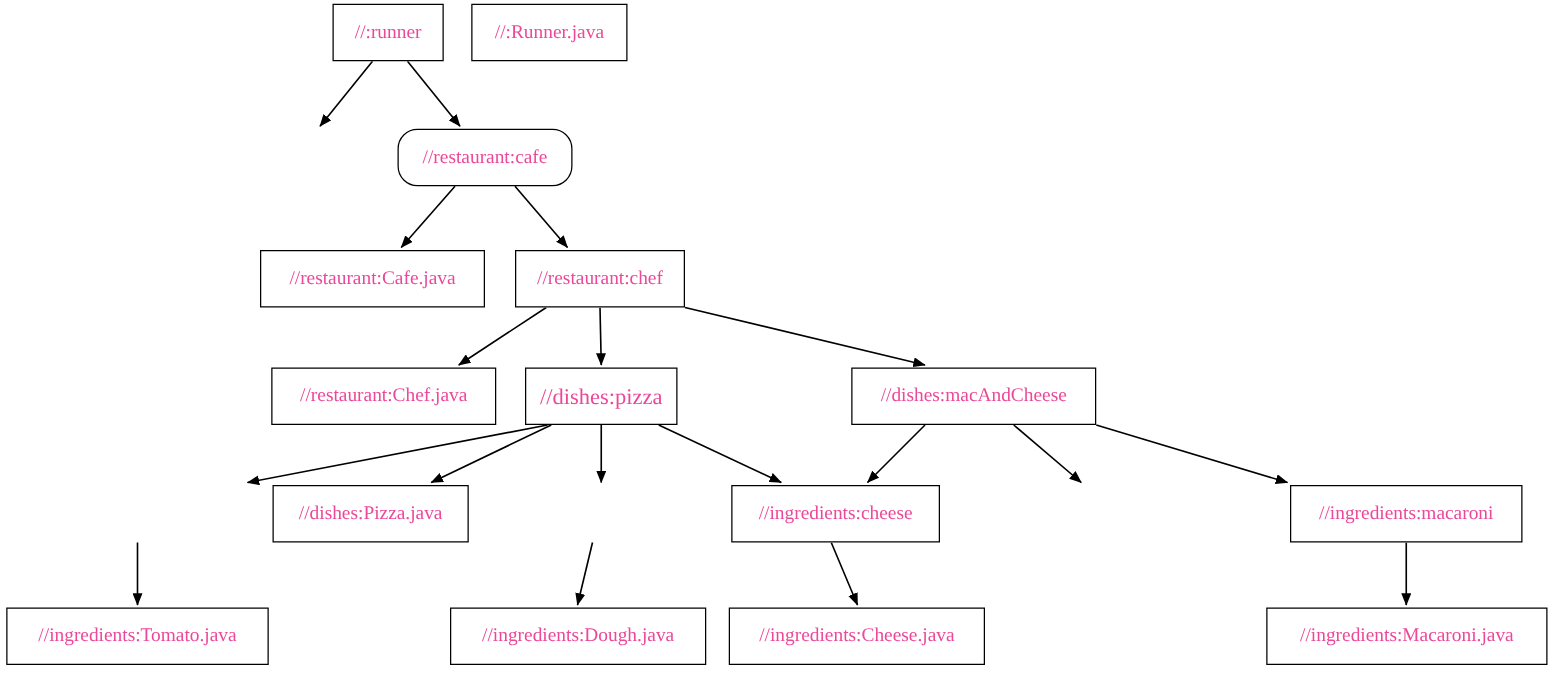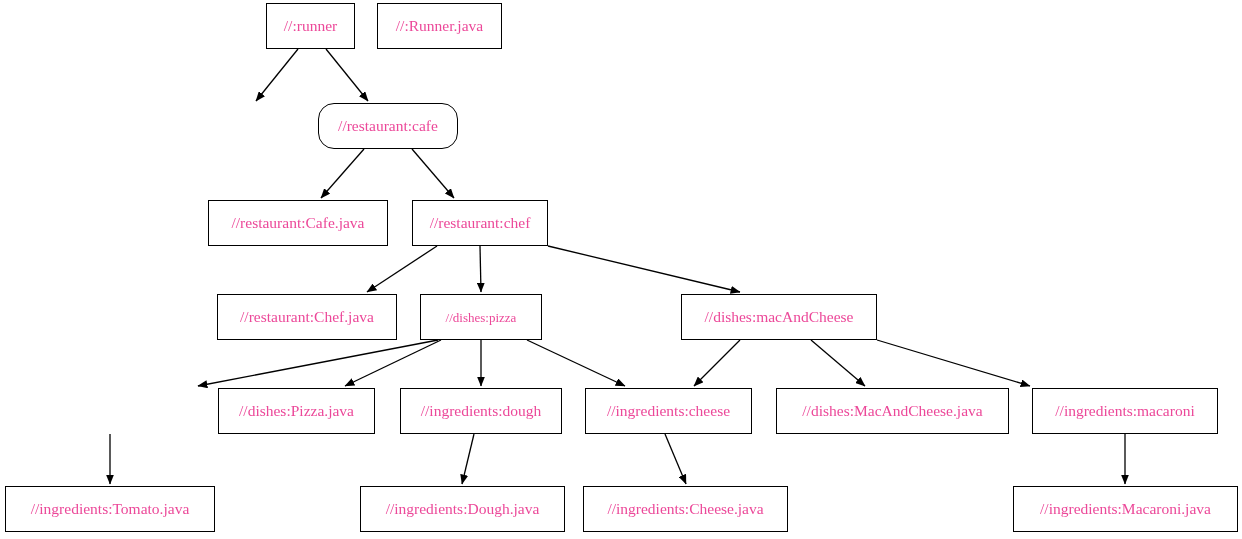--- a/index.html
+++ b/index.html
@@ -95,36 +95,30 @@
       <div class="gv-node" style="left: 208px; top: 200px; width: 180px; height: 46px; border-color: rgb(0, 0, 0); background: rgb(255, 255, 255);">
         <span class="gv-node-label" style="font-size: 15.5px;">//restaurant:Cafe.java</span>
       </div>
       <div class="gv-node" style="left: 412px; top: 200px; width: 136px; height: 46px; border-color: rgb(0, 0, 0); background: rgb(255, 255, 255);">
         <span class="gv-node-label" style="font-size: 15.5px;">//restaurant:chef</span>
       </div>
       <div class="gv-node" style="left: 217px; top: 294px; width: 180px; height: 46px; border-color: rgb(0, 0, 0); background: rgb(255, 255, 255);">
         <span class="gv-node-label" style="font-size: 15.5px;">//restaurant:Chef.java</span>
       </div>
       <div class="gv-node" style="left: 420px; top: 294px; width: 122px; height: 46px; border-color: rgb(0, 0, 0); background: rgb(255, 255, 255);">
-        <span class="gv-node-label" style="font-size: 13px;">//dishes:pizza</span>
+        <span class="gv-node-label" style="font-size: 18px;">//dishes:pizza</span>
       </div>
       <div class="gv-node" style="left: 681px; top: 294px; width: 196px; height: 46px; border-color: rgb(0, 0, 0); background: rgb(255, 255, 255);">
         <span class="gv-node-label" style="font-size: 15.5px;">//dishes:macAndCheese</span>
       </div>
       <div class="gv-node" style="left: 218px; top: 388px; width: 157px; height: 46px; border-color: rgb(0, 0, 0); background: rgb(255, 255, 255);">
         <span class="gv-node-label" style="font-size: 15.5px;">//dishes:Pizza.java</span>
       </div>
-      <div class="gv-node" style="left: 400px; top: 388px; width: 162px; height: 46px; border-color: rgb(0, 0, 0); background: rgb(255, 255, 255);">
-        <span class="gv-node-label" style="font-size: 15.5px;">//ingredients:dough</span>
-      </div>
       <div class="gv-node" style="left: 585px; top: 388px; width: 167px; height: 46px; border-color: rgb(0, 0, 0); background: rgb(255, 255, 255);">
         <span class="gv-node-label" style="font-size: 15.5px;">//ingredients:cheese</span>
-      </div>
-      <div class="gv-node" style="left: 776px; top: 388px; width: 233px; height: 46px; border-color: rgb(0, 0, 0); background: rgb(255, 255, 255);">
-        <span class="gv-node-label" style="font-size: 15.5px;">//dishes:MacAndCheese.java</span>
       </div>
       <div class="gv-node" style="left: 1032px; top: 388px; width: 186px; height: 46px; border-color: rgb(0, 0, 0); background: rgb(255, 255, 255);">
         <span class="gv-node-label" style="font-size: 15.5px;">//ingredients:macaroni</span>
       </div>
       <div class="gv-node" style="left: 5px; top: 486px; width: 210px; height: 46px; border-color: rgb(0, 0, 0); background: rgb(255, 255, 255);">
         <span class="gv-node-label" style="font-size: 15.5px;">//ingredients:Tomato.java</span>
       </div>
       <div class="gv-node" style="left: 360px; top: 486px; width: 205px; height: 46px; border-color: rgb(0, 0, 0); background: rgb(255, 255, 255);">
         <span class="gv-node-label" style="font-size: 15.5px;">//ingredients:Dough.java</span>
       </div>

